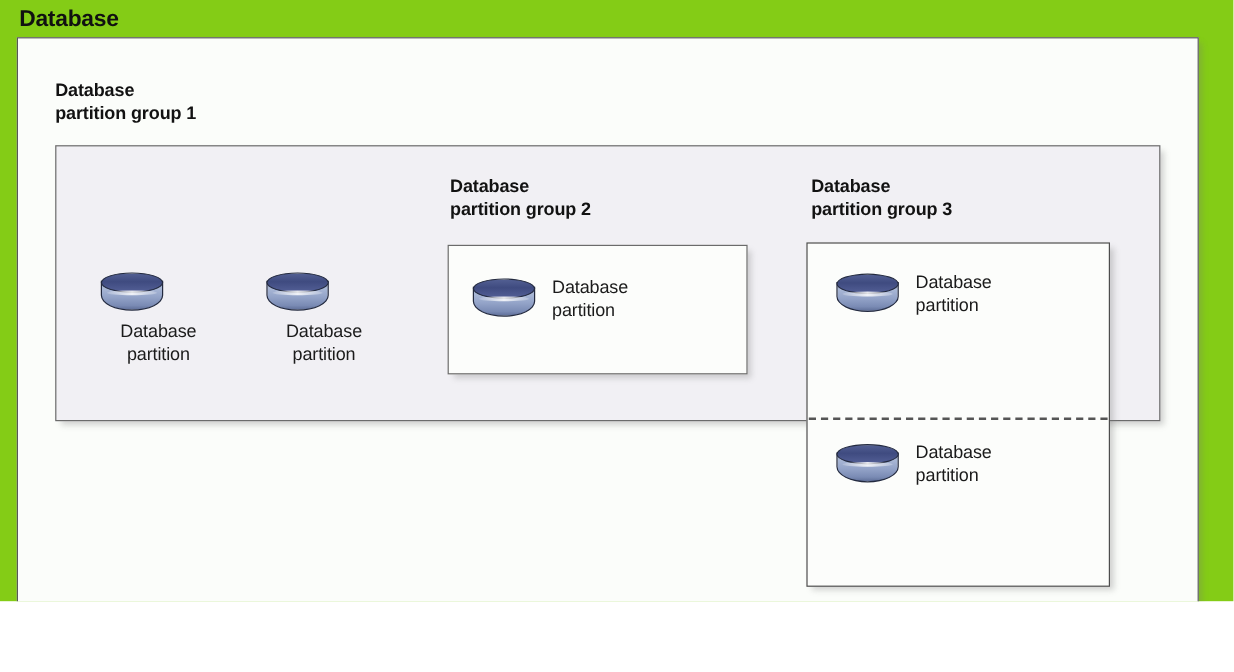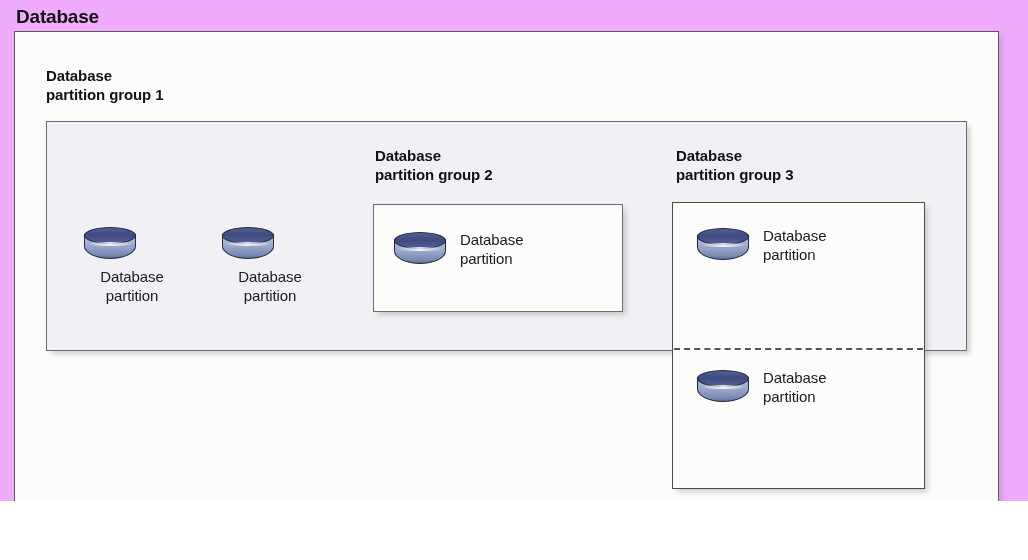--- a/index.html
+++ b/index.html
@@ -12,21 +12,21 @@
     height: 560px;
     font-family: "Liberation Sans", sans-serif;
     -webkit-font-smoothing: antialiased;
   }
 
   #stage {
     position: relative;
     width: 1028px;
     height: 501px;
     overflow: hidden;
-    background: #f0abfc;
+    background: #84cc16;
   }
 
   
   .diagram-title {
     position: absolute;
     left: 16px;
     top: 6px;
     font-size: 19px;
     font-weight: bold;
     color: #111111;

